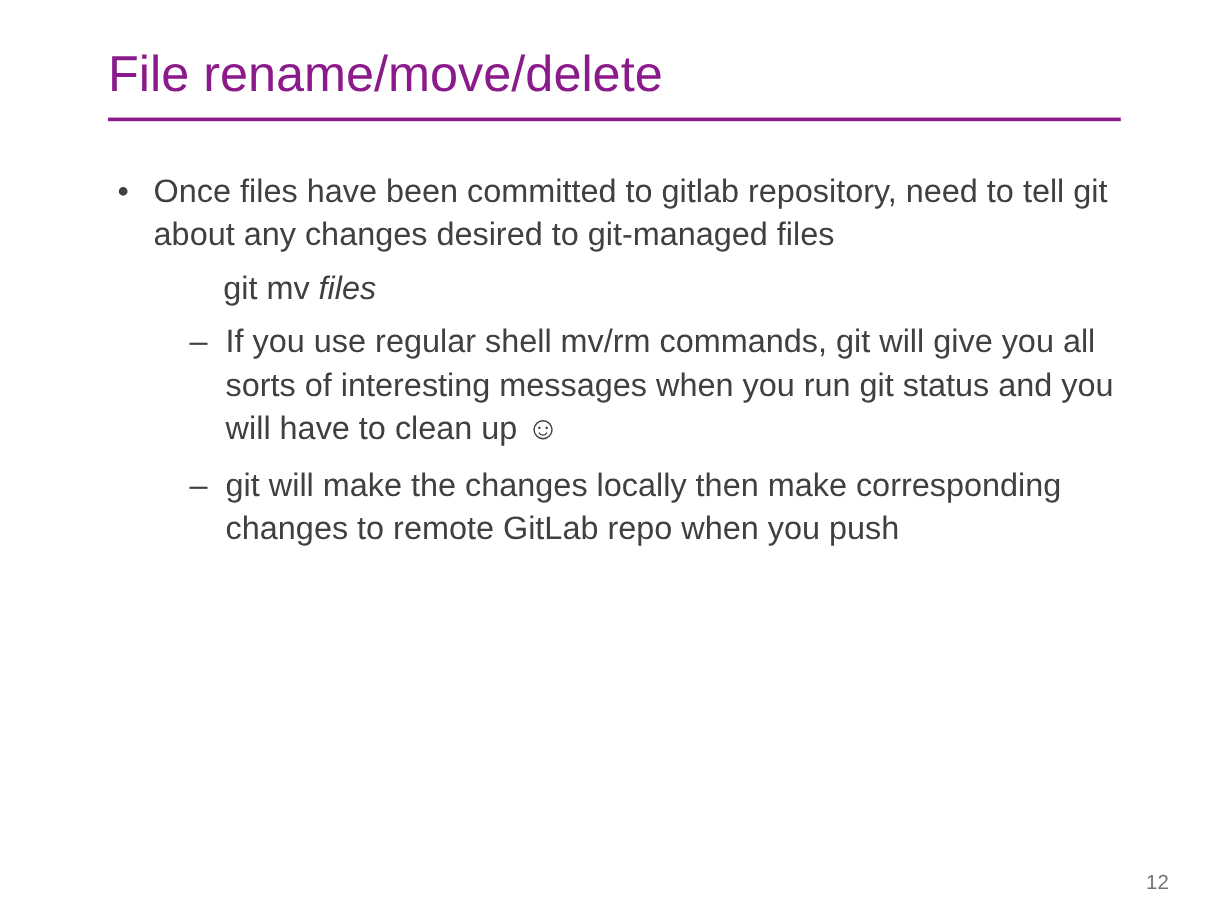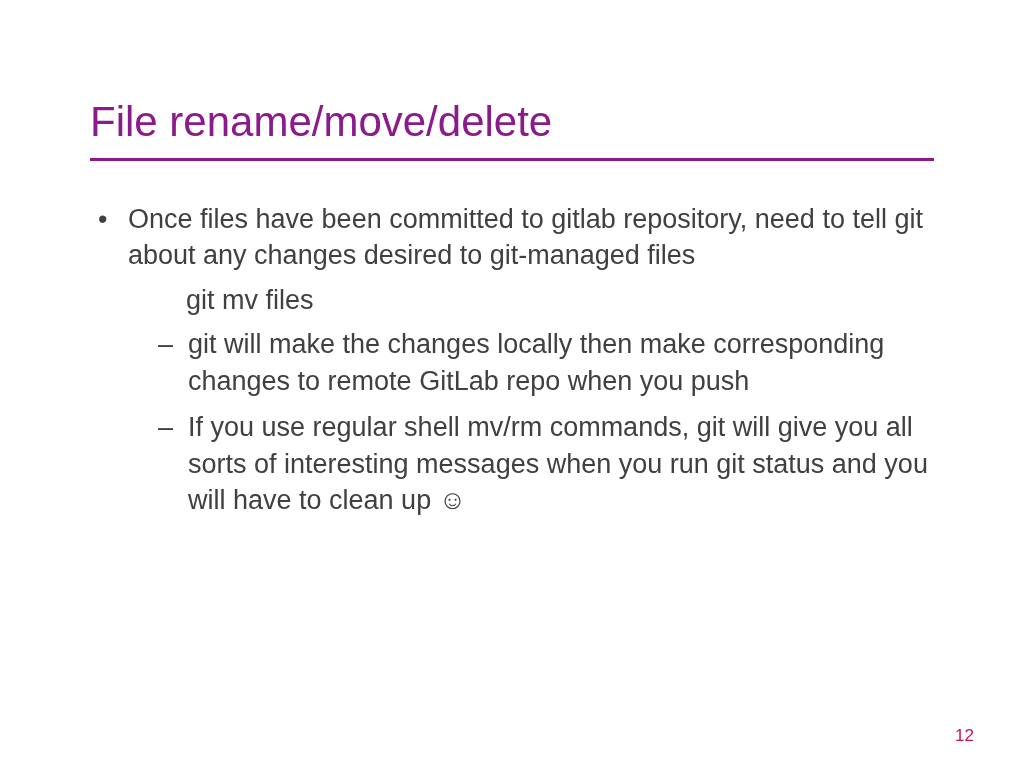--- a/index.html
+++ b/index.html
@@ -11,21 +11,21 @@
       width: 1024px;
       height: 768px;
       background: #ffffff;
       font-family: Arial, Helvetica, sans-serif;
       position: relative;
       overflow: hidden;
     }
     .slide {
       width: 100%;
       height: 100%;
-      padding: 98px 90px 40px 90px;
+      padding: 38px 90px 40px 90px;
       position: relative;
     }
     .title {
       color: #8b1a8b;
       font-size: 42px;
       font-weight: normal;
       margin-bottom: 12px;
     }
     .divider {
       border: none;
@@ -55,20 +55,21 @@
     }
     .sub-commands {
       padding-left: 58px;
       margin-top: 8px;
       margin-bottom: 8px;
     }
     .sub-commands div {
       margin-bottom: 4px;
     }
     .italic {
+      font-style: italic;
       text-align: right;
     }
     ul.level2 {
       list-style: none;
       padding-left: 20px;
       margin-top: 8px;
     }
     ul.level2 > li {
       position: relative;
       padding-left: 40px;
@@ -78,21 +79,21 @@
       content: "–";
       position: absolute;
       left: 10px;
       top: 0;
       font-size: 27px;
     }
     .page-number {
       position: absolute;
       bottom: 22px;
       right: 50px;
-      color: #be185d;
+      color: #737373;
       font-size: 17px;
     }
     .smiley {
       font-family: Arial, sans-serif;
     }
   </style>
 </head>
 <body>
 
 <div class="slide">
@@ -105,24 +106,24 @@
         <span>Once files have been committed to gitlab repository, need to tell git about any changes desired to git-managed files</span>
         
         <div class="sub-commands">
           <div>
             <span>git mv </span><span class="italic">files</span>
           </div>
         </div>
         
         <ul class="level2">
           <li>
-            <span>git will make the changes locally then make corresponding changes to remote GitLab repo when you push</span>
+            <span>If you use regular shell mv/rm commands, git will give you all sorts of interesting messages when you run git status and you will have to clean up </span><span class="smiley">☺</span>
           </li>
           <li>
-            <span>If you use regular shell mv/rm commands, git will give you all sorts of interesting messages when you run git status and you will have to clean up </span><span class="smiley">☺</span>
+            <span>git will make the changes locally then make corresponding changes to remote GitLab repo when you push</span>
           </li>
         </ul>
       </li>
     </ul>
   </div>
 
   <div class="page-number">12</div>
 </div>
 
 </body></html>

